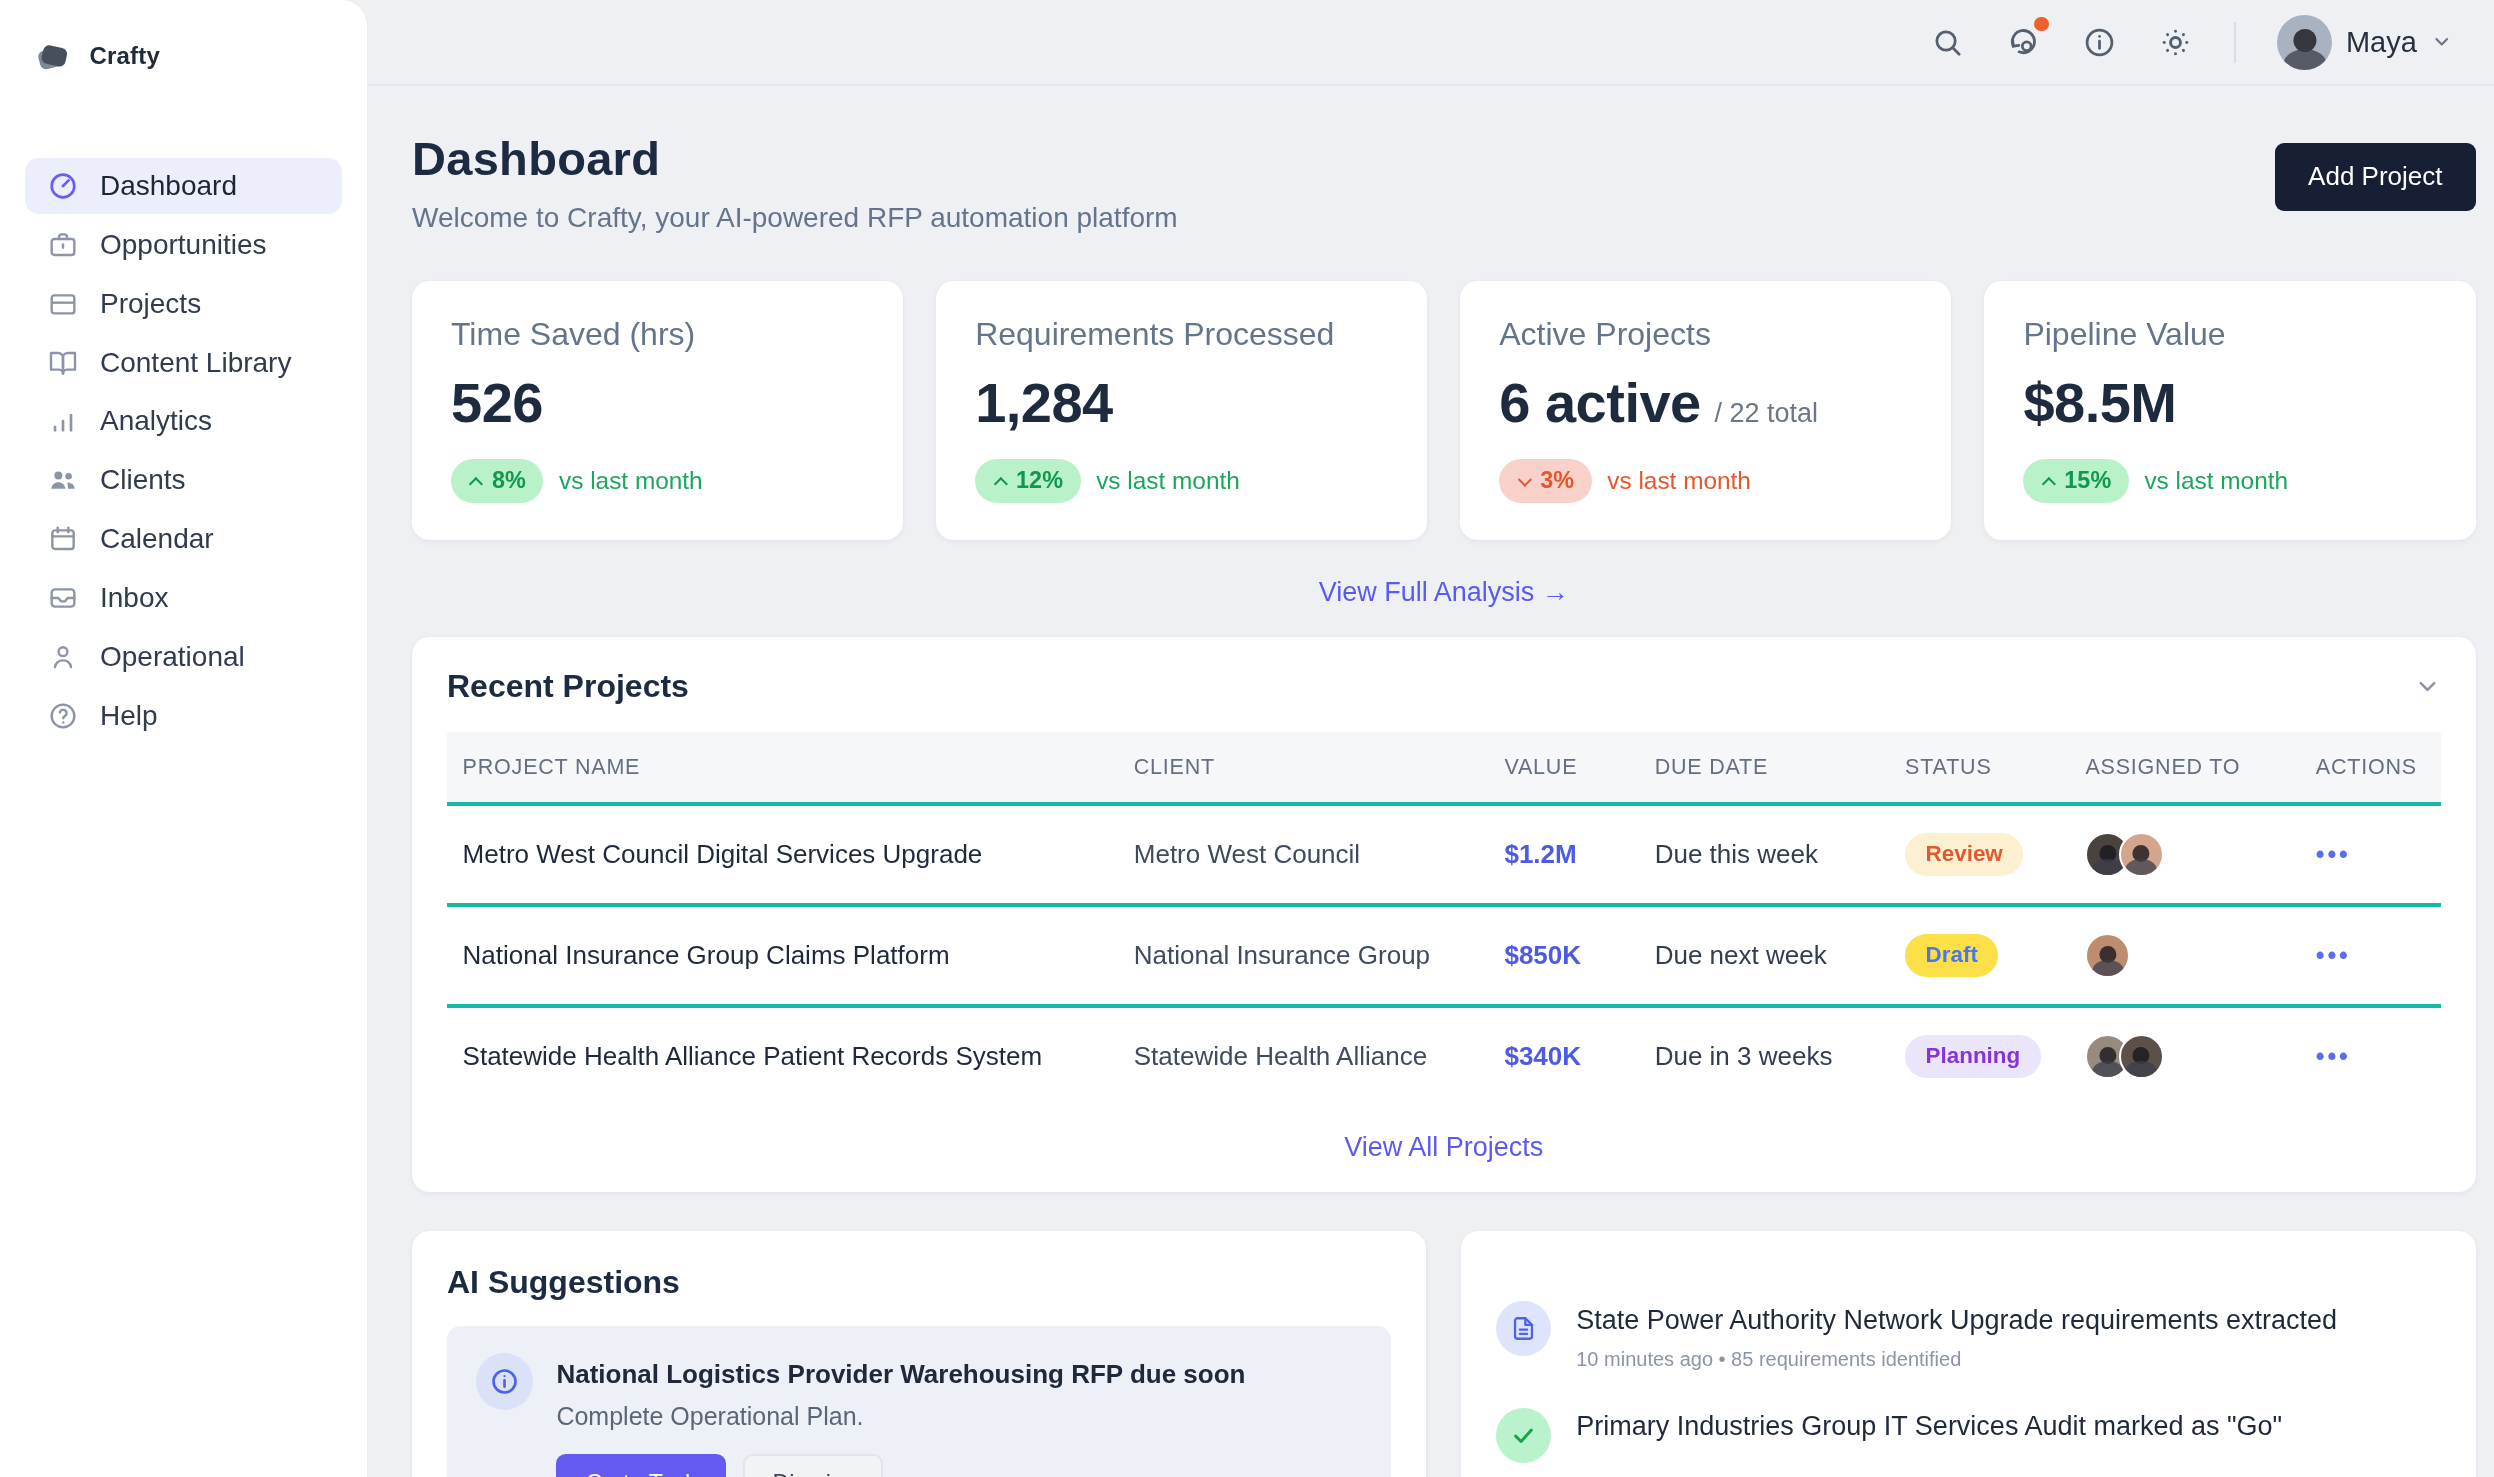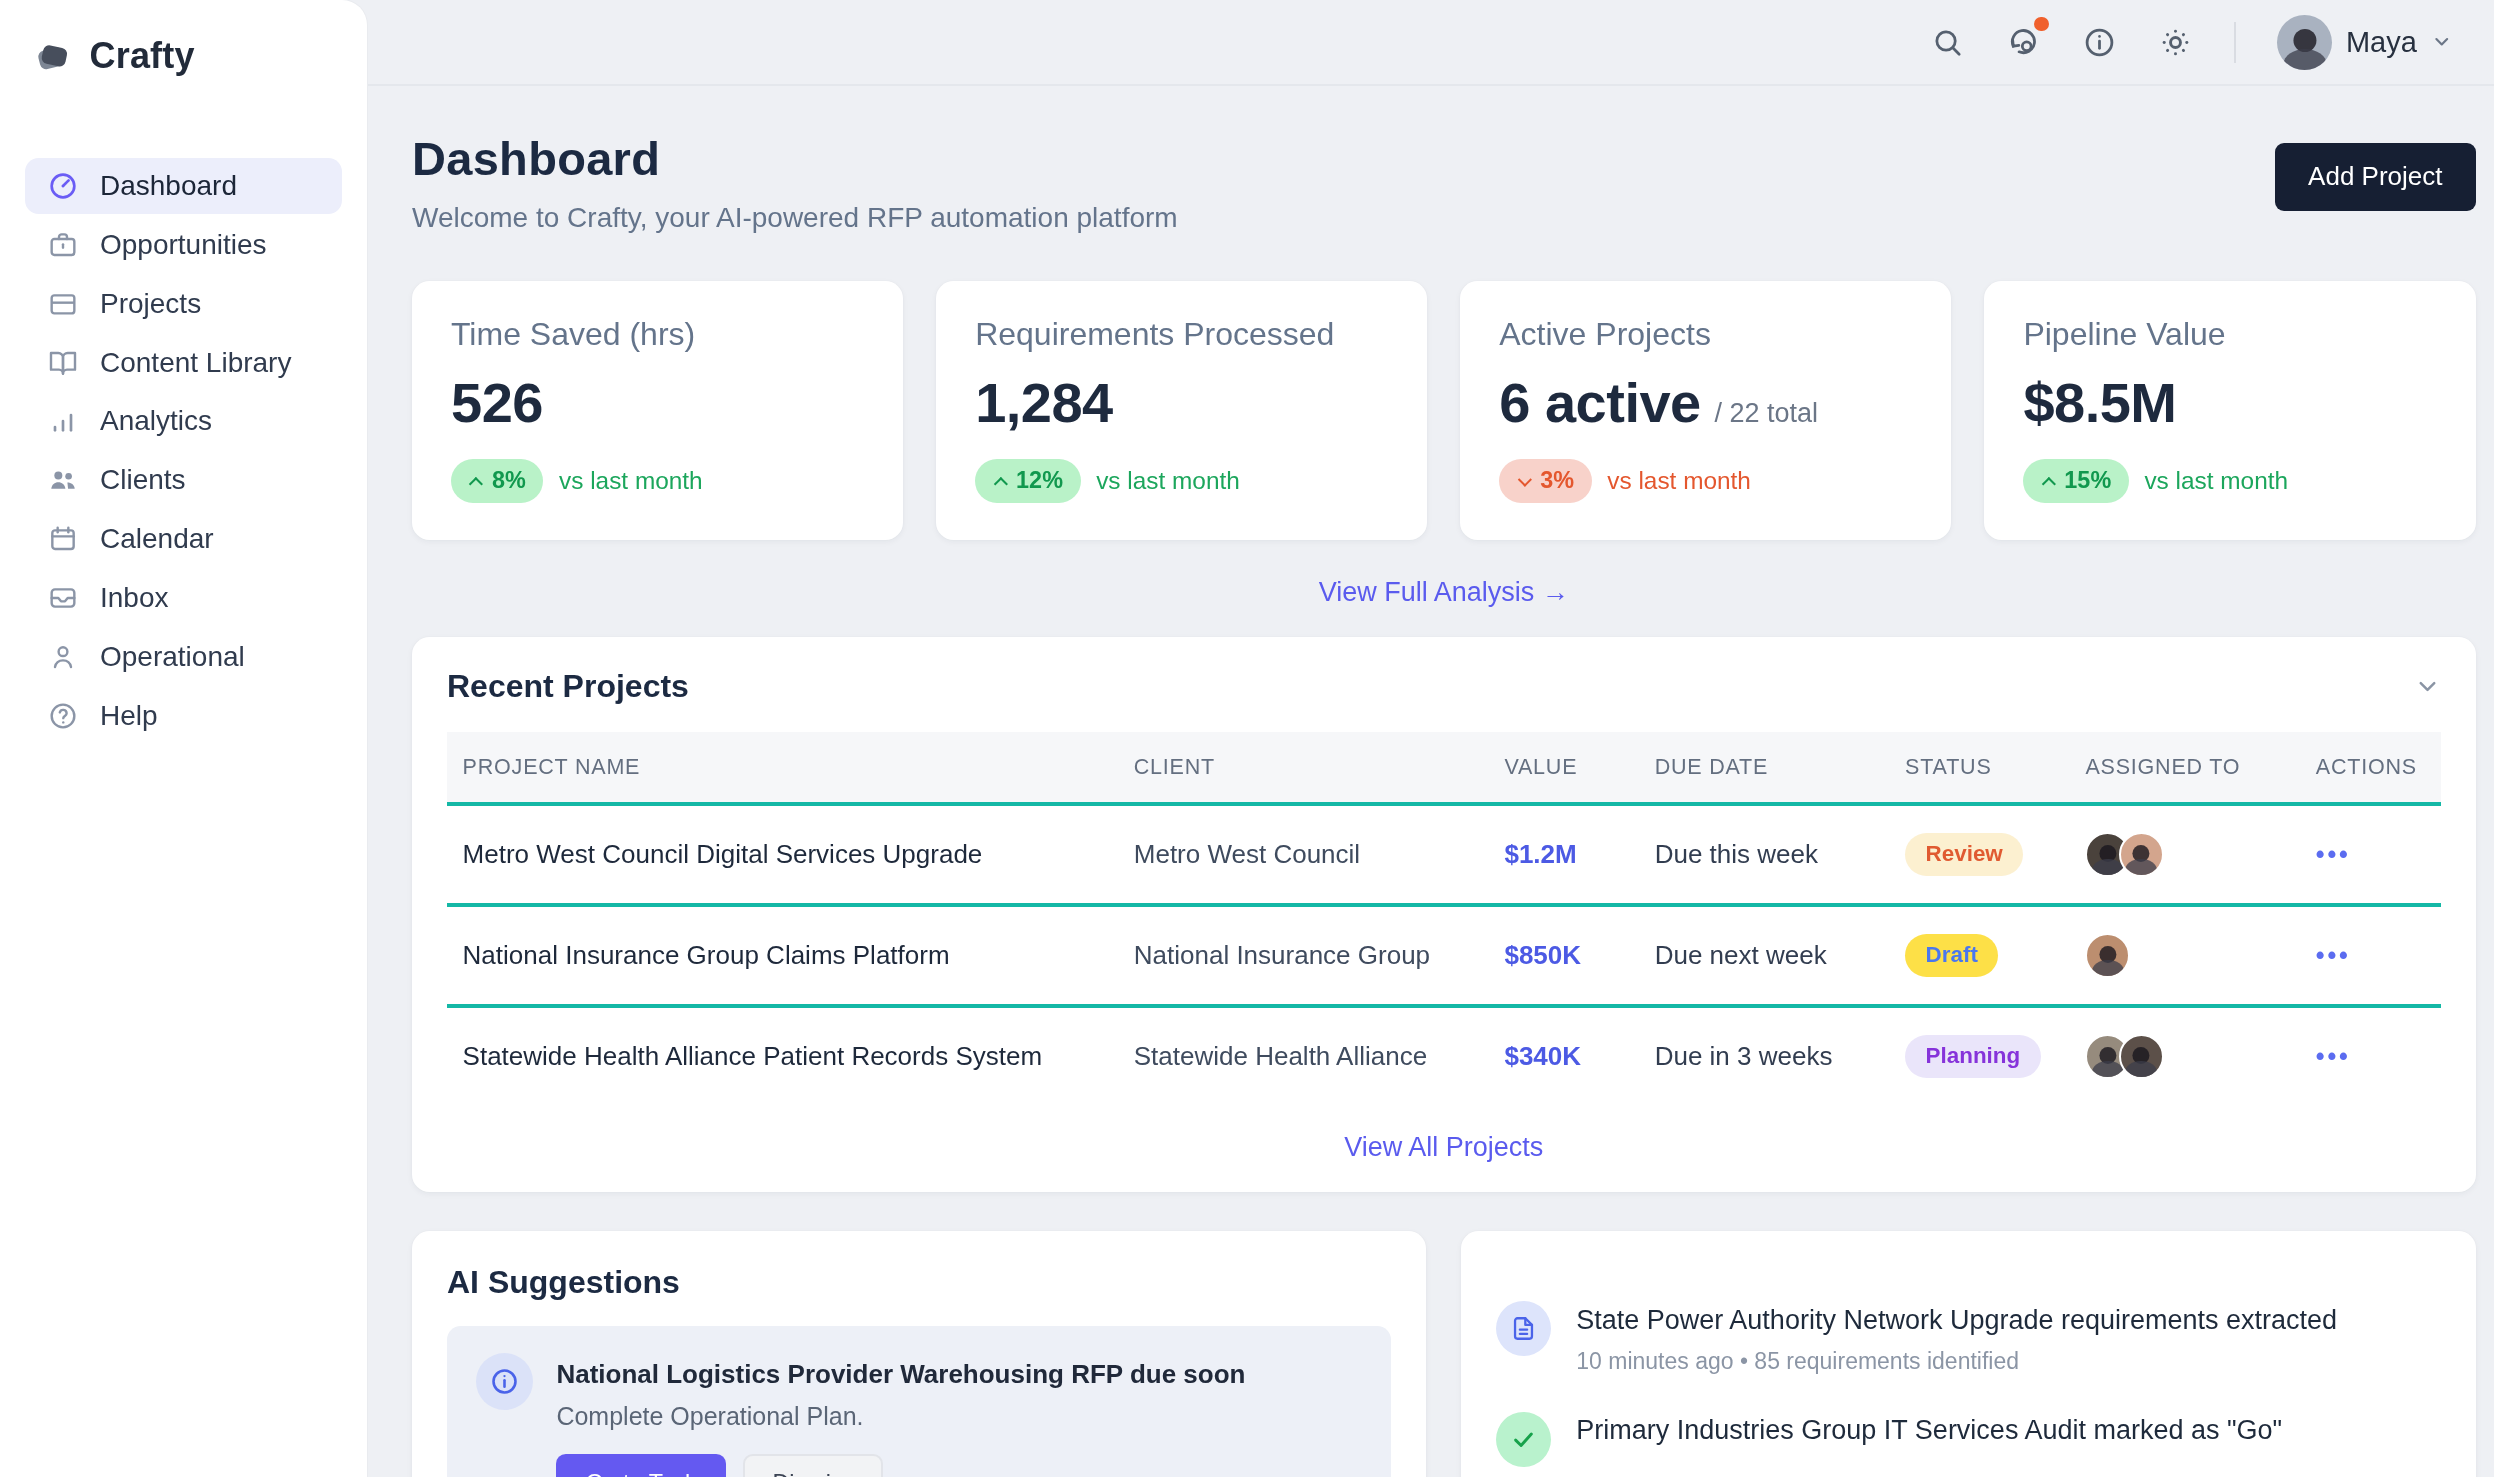--- a/index.html
+++ b/index.html
@@ -12,21 +12,21 @@
 
   
   .sidebar {
     position:absolute; left:0; top:0; bottom:0; width:367px;
     background:#ffffff; border-top-right-radius:25px;
     box-shadow:0 0 0 1px #e9ebef;
     padding:29px 25px 0 25px; z-index:5;
   }
   .logo-row { display:flex; align-items:center; gap:15.6px; padding:5.9px 5.9px 0 5.9px; }
   .logo-mark { width:43px; height:43px; }
-  .logo-text { font-size:36px; font-weight:700; color:#222b3a; letter-spacing:0.2px; }
+  .logo-text { font-size:24px; font-weight:700; color:#222b3a; letter-spacing:0.2px; }
   .nav { margin-top:80px; display:flex; flex-direction:column; gap:2.9px; }
   .nav-item {
     display:flex; align-items:center; gap:21.5px; height:56px;
     padding:0 21.5px; border-radius:13.7px; cursor:pointer;
     font-size:28px; color:#303b4e;
   }
   .nav-item .nicon { width:32px; height:32px; color:#8b95a7; flex:none; }
   .nav-item.active { background:#eceefb; color:#1c2638; font-weight:500; }
   .nav-item.active .nicon { color:#6a5cf5; }
 
@@ -146,21 +146,21 @@
   .btn[data-variant="primary"] { background:#6459f1; color:#fff; }
   .btn[data-variant="secondary"] { background:#f2f3f5; color:#3c4454; border-color:#e2e4e9; }
 
   .act-item { display:flex; gap:25px; margin-top:37px; }
   .act-icon { width:55px; height:55px; border-radius:50%; flex:none;
     display:flex; align-items:center; justify-content:center; }
   .act-icon svg { width:29px; height:29px; }
   .act-icon[data-kind="doc"]   { background:#dde4fb; color:#4a63e9; }
   .act-icon[data-kind="check"] { background:#b9f2cd; color:#17a24b; }
   .act-title { font-size:27px; font-weight:500; color:#1e2a3b; padding-top:3.9px; }
-  .act-meta { font-size:23px; color:#8b95a5; margin-top:11.7px; }
+  .act-meta { font-size:20px; color:#8b95a5; margin-top:11.7px; }
 </style>
 </head>
 <body>
 
 <aside class="sidebar">
   <div class="logo-row">
     <span>
       <svg class="logo-mark" viewBox="0 0 24 24">
         <g transform="rotate(-14 12 12)">
             <rect x="4.2" y="7.6" width="14" height="10.5" rx="3.4" fill="#7d8694"></rect>

